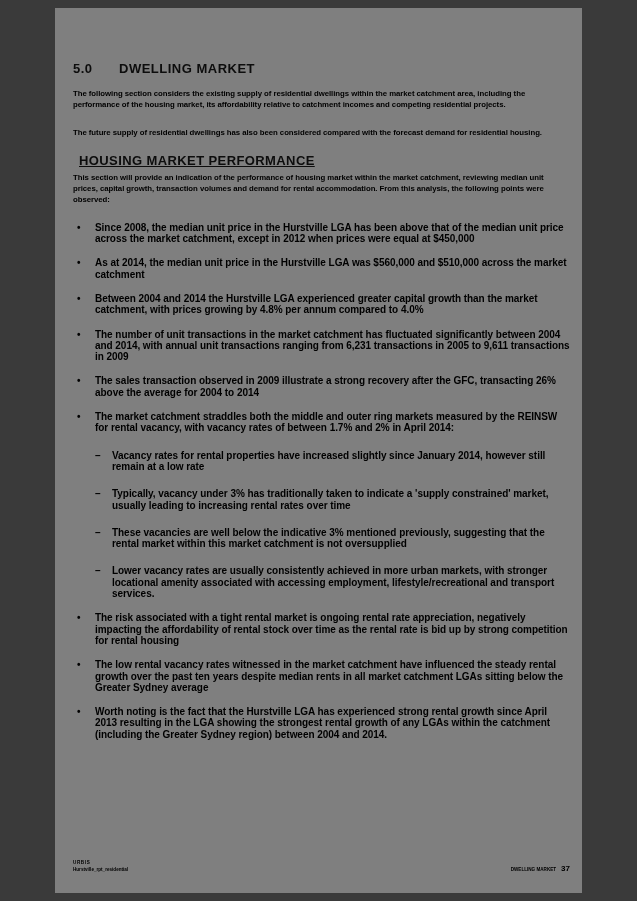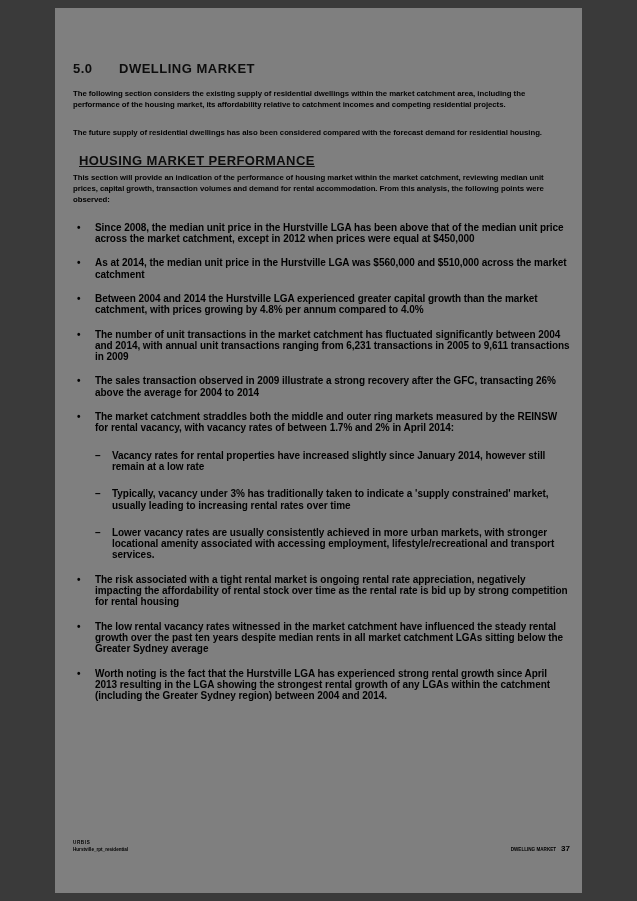--- a/index.html
+++ b/index.html
@@ -78,21 +78,21 @@
     padding-left:17px;
   }
   ul.sub-bullets > li:last-child{margin-bottom:0;}
   ul.sub-bullets > li::before{
     content:"\2013";
     position:absolute;
     left:0;top:0;
   }
   .footer{
     position:absolute;
-    left:18px;right:12px;bottom:40px;
+    left:18px;right:12px;bottom:20px;
     display:flex;
     justify-content:space-between;
     align-items:flex-end;
     font-size:4.6px;
   }
   .footer-left{line-height:6.5px;font-weight:600;}
   .footer-left .brand{letter-spacing:0.6px;}
   .footer-right{
     display:flex;
     align-items:baseline;
@@ -126,20 +126,21 @@
       <li>Since 2008, the median unit price in the Hurstville LGA has been above that of the median unit price across the market catchment, except in 2012 when prices were equal at $450,000</li>
       <li>As at 2014, the median unit price in the Hurstville LGA was $560,000 and $510,000 across the market catchment</li>
       <li>Between 2004 and 2014 the Hurstville LGA experienced greater capital growth than the market catchment, with prices growing by 4.8% per annum compared to 4.0%</li>
       <li>The number of unit transactions in the market catchment has fluctuated significantly between 2004 and 2014, with annual unit transactions ranging from 6,231 transactions in 2005 to 9,611 transactions in 2009</li>
       <li>The sales transaction observed in 2009 illustrate a strong recovery after the GFC, transacting 26% above the average for 2004 to 2014</li>
       <li>
         <span>The market catchment straddles both the middle and outer ring markets measured by the REINSW for rental vacancy, with vacancy rates of between 1.7% and 2% in April 2014:</span>
         <ul class="sub-bullets">
           <li>Vacancy rates for rental properties have increased slightly since January 2014, however still remain at a low rate</li>
           <li>Typically, vacancy under 3% has traditionally taken to indicate a 'supply constrained' market, usually leading to increasing rental rates over time</li>
+          <li>These vacancies are well below the indicative 3% mentioned previously, suggesting that the rental market within this market catchment is not oversupplied</li>
           <li>Lower vacancy rates are usually consistently achieved in more urban markets, with stronger locational amenity associated with accessing employment, lifestyle/recreational and transport services.</li>
         </ul>
       </li>
       <li>The risk associated with a tight rental market is ongoing rental rate appreciation, negatively impacting the affordability of rental stock over time as the rental rate is bid up by strong competition for rental housing</li>
       <li>The low rental vacancy rates witnessed in the market catchment have influenced the steady rental growth over the past ten years despite median rents in all market catchment LGAs sitting below the Greater Sydney average</li>
       <li>Worth noting is the fact that the Hurstville LGA has experienced strong rental growth since April 2013 resulting in the LGA showing the strongest rental growth of any LGAs within the catchment (including the Greater Sydney region) between 2004 and 2014.</li>
     </ul>
 
   </div>
 

